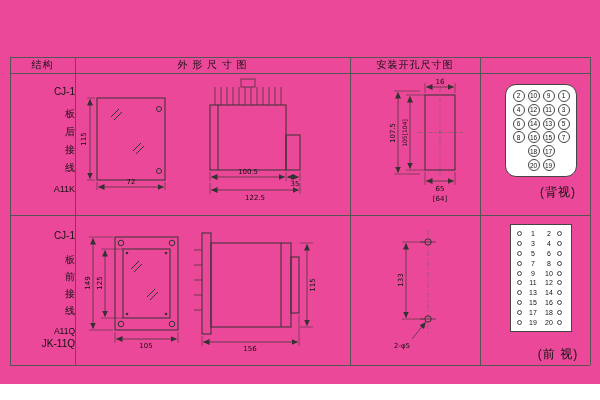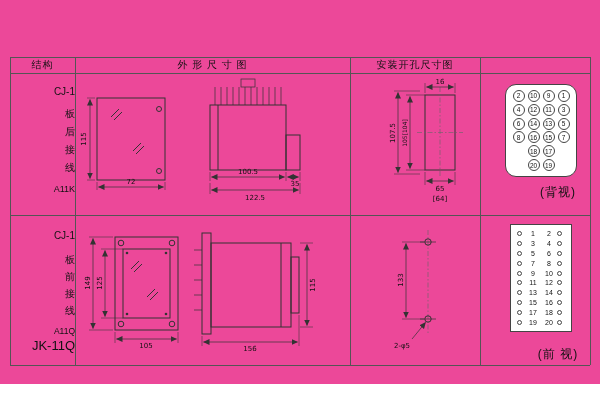--- a/index.html
+++ b/index.html
@@ -55,21 +55,21 @@
   <div class="sl" style="top:143px">接</div>
   <div class="sl" style="top:161px">线</div>
   <div class="sl" style="top:184px;font-size:9px">A11K</div>
 
   <div class="sl" style="top:230px">CJ-1</div>
   <div class="sl" style="top:253px">板</div>
   <div class="sl" style="top:270px">前</div>
   <div class="sl" style="top:287px">接</div>
   <div class="sl" style="top:304px">线</div>
   <div class="sl" style="top:326px;font-size:8.5px">A11Q</div>
-  <div class="sl" style="top:338px;font-size:13px">JK-11Q</div>
+  <div class="sl" style="top:338px;font-size:10px">JK-11Q</div>
 
   <svg class="draw" style="left:75px;top:73px" width="275" height="142" viewBox="0 0 275 142">
     <defs>
       <marker id="ar1" markerWidth="7" markerHeight="7" refX="6" refY="3" orient="auto-start-reverse" markerUnits="userSpaceOnUse">
         <path d="M0,0 L6.5,3 L0,6 z" fill="#333"></path>
       </marker>
     </defs>
     <g class="ln">
       <rect x="22" y="25" width="68" height="82"></rect>
       <path d="M36,44 L44,36 M39,47 L47,39 M58,78 L66,70 M61,81 L69,73"></path>

